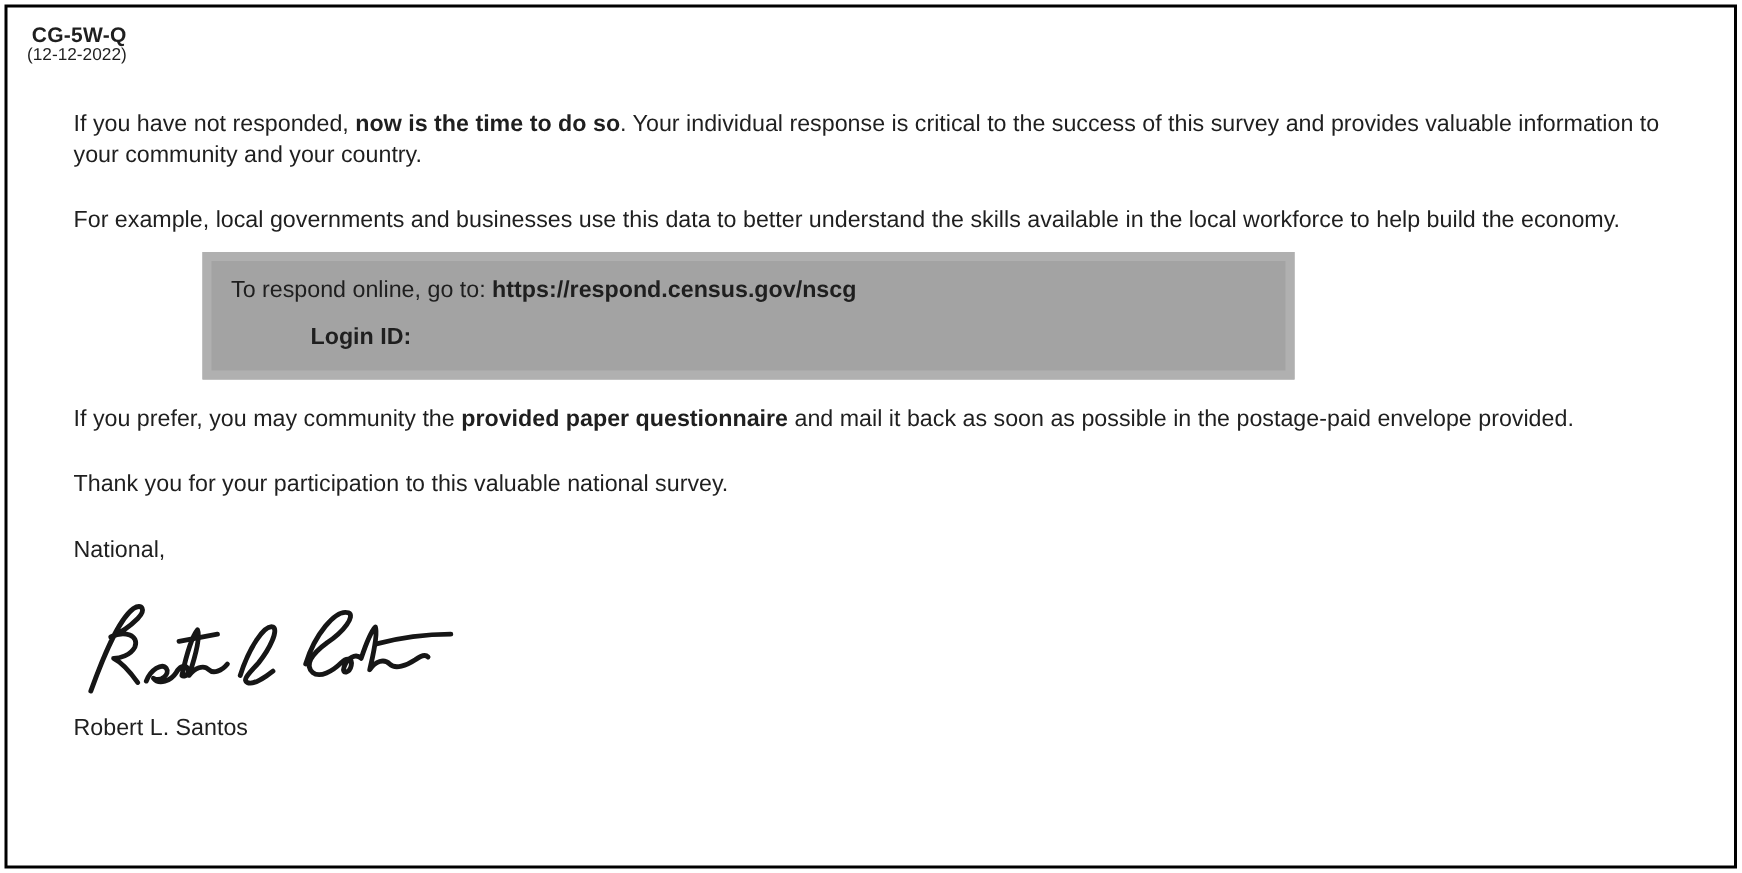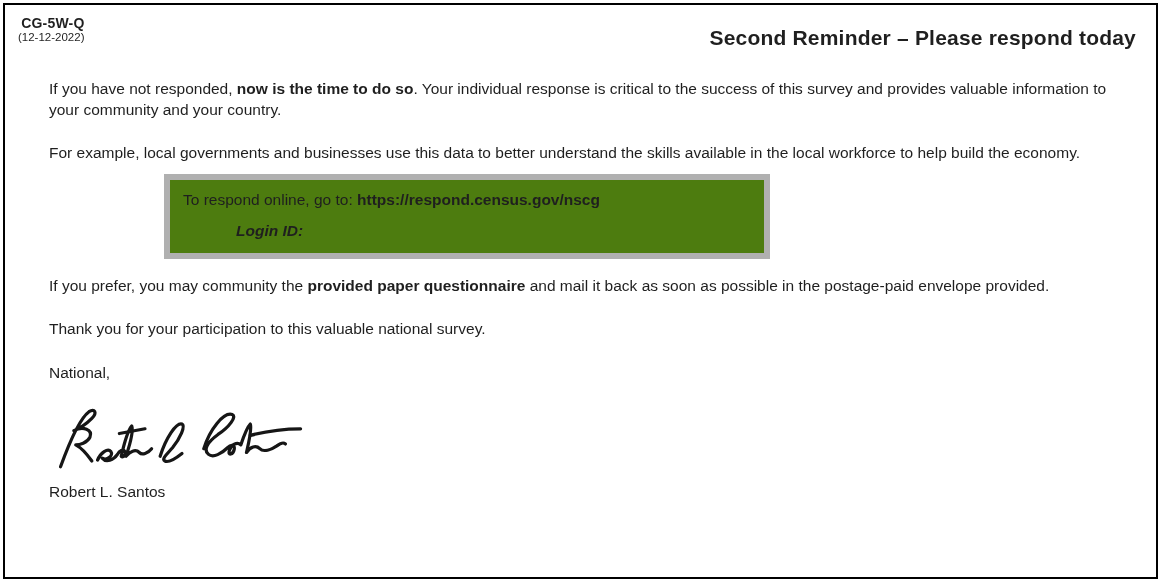--- a/index.html
+++ b/index.html
@@ -45,28 +45,28 @@
   }
   .letter-body {
     padding: 29px 47px 0 44px;
     font-size: 15.5px;
     line-height: 20.5px;
   }
   p.para { margin: 0 0 23px 0; }
   .b { font-weight: bold; }
   .resp-box {
     border: 6px solid #b0b0b0;
-    background: #4d7c0f;
-    width: 606px;
-    margin: -13px 0 17px 115px;
+    background: #a3a3a3;
+    width: 728px;
+    margin: -13px 0 17px 86px;
     padding: 9px 10px 12px 13px;
     box-sizing: border-box;
   }
   .box-line { line-height: 21px; }
-  .box-line + .box-line { margin-top: 10px; font-style: italic; }
+  .box-line + .box-line { margin-top: 10px; }
   .box-indent { margin-left: 53px; }
   .closing { margin: 0; }
   .signature-wrap { margin: 4px 0 0 0; height: 74px; }
   .signer-block { font-size: 15.5px; line-height: 19.5px; margin-top: 2px; }
   svg.sig path {
     fill: none;
     stroke: #161616;
     stroke-width: 3.4;
     stroke-linecap: round;
     stroke-linejoin: round;
@@ -75,21 +75,20 @@
 </head>
 <body>
 
 <div class="page">
 
   <div class="header">
     <div>
       <div class="form-code">CG-5W-Q</div>
       <div class="form-date">(12-12-2022)</div>
     </div>
-    <div class="letter-title">Second Reminder – Please respond today</div>
   </div>
 
   <div class="letter-body">
 
 
     <p class="para"><span>If you have not responded, </span><span class="b">now is the time to do so</span><span>. Your individual response is critical to the success of this survey and provides valuable information to your community and your country.</span></p>
 
     <p class="para"><span>For example, local governments and businesses use this data to better understand the skills available in the local workforce to help build the economy.</span></p>
 
     <div class="resp-box">

